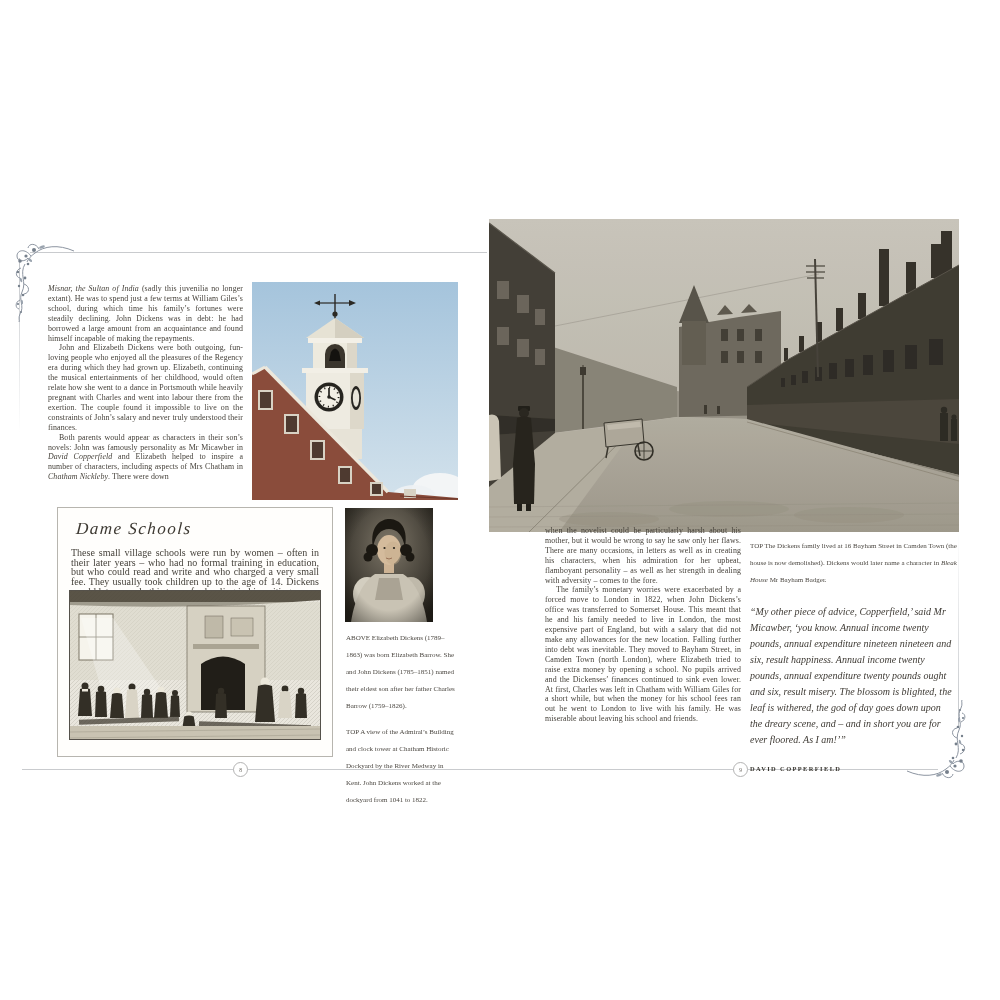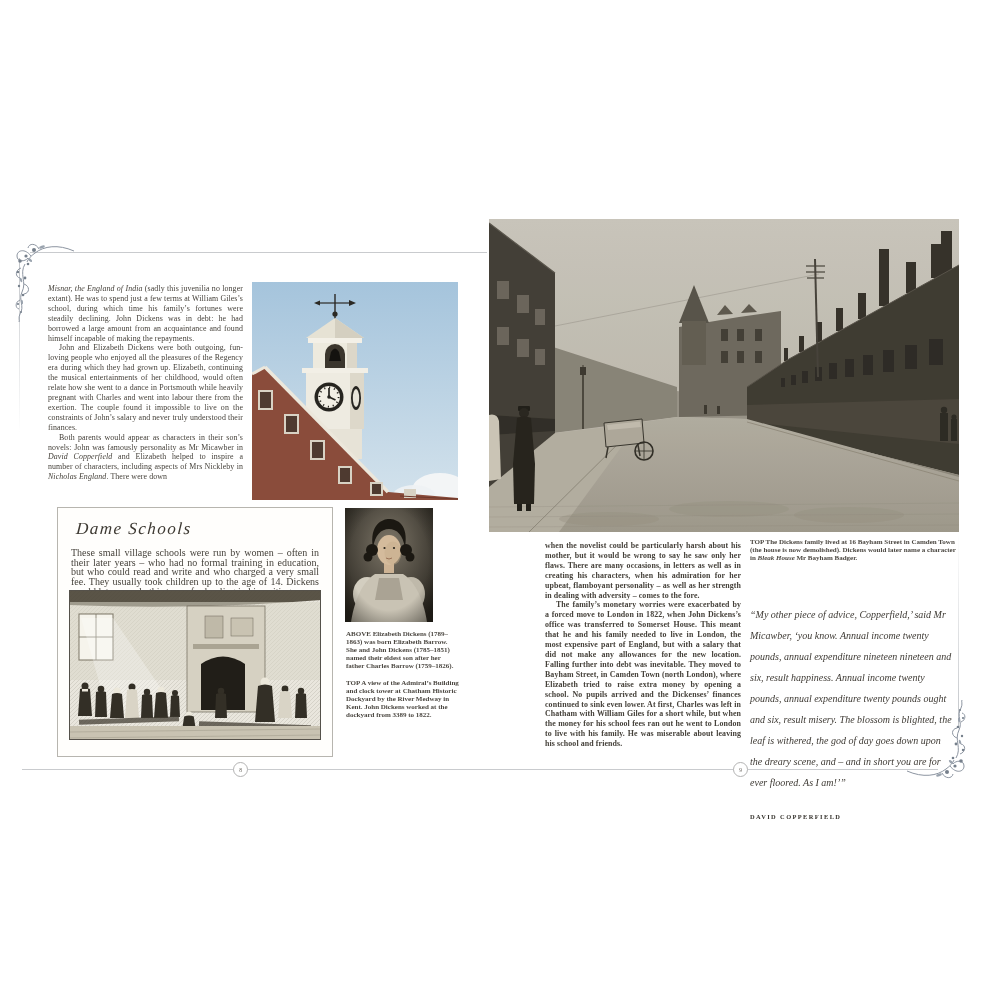--- a/index.html
+++ b/index.html
@@ -3,32 +3,32 @@
 <meta charset="utf-8">
 <style>
   html,body{margin:0;padding:0;background:#ffffff;}
   #canvas{position:relative;width:1000px;height:1000px;background:#ffffff;overflow:hidden;
           font-family:"Liberation Serif","DejaVu Serif",serif;color:#413d37;}
   .abs{position:absolute;}
   .body-text{font-size:7.9px;line-height:9.9px;text-align:justify;color:#45413a;letter-spacing:.1px;}
   .body-text p{margin:0;}
   .body-text p.ind{text-indent:11px;}
   .ital{font-style:italic;}
-  .cap{font-size:7px;line-height:8px;color:#4c4842;font-weight:bold;}
+  .cap{font-size:7px;line-height:17px;color:#4c4842;}
   .cap p{margin:0 0 9px 0;}
   .rule{background:#c9cbce;}
   .fade-down{width:1px;background:linear-gradient(to bottom,#c2c5c9,rgba(255,255,255,0));}
   .fade-up{width:1px;background:linear-gradient(to top,#c2c5c9,rgba(255,255,255,0));}
   .pagenum{width:13px;height:13px;border:1px solid #b3b3b3;border-radius:50%;background:#fff;
            display:flex;align-items:center;justify-content:center;font-size:5.5px;color:#6a665f;}
   .photo{display:block;}
   .damebox{border:1px solid #b7b5af;background:#fffefc;}
   .dame-heading{font-size:17px;font-style:italic;color:#3d3932;letter-spacing:1.5px;transform:skewX(-4deg);}
   .dame-body{font-size:10px;line-height:9.7px;text-align:justify;color:#46423b;}
-  .quote{font-size:10px;line-height:21px;font-style:italic;color:#3e3a34;}
+  .quote{font-size:10px;line-height:16px;font-style:italic;color:#3e3a34;}
   .attrib{font-size:6.4px;font-weight:bold;letter-spacing:1.4px;color:#35322c;margin-top:13px;font-style:normal;}
 </style>
 </head>
 <body>
 
 <div id="canvas">
 
   <div class="abs rule" style="left:30px;top:252px;width:457px;height:1px;"></div>
   <div class="abs fade-down" style="left:19px;top:258px;height:175px;"></div>
   <div class="abs fade-up" style="left:958px;top:534px;height:192px;"></div>
@@ -88,23 +88,23 @@
     </g>
     <g fill="#9aa3ae">
       <ellipse cx="36" cy="13" rx="3" ry="1.4" transform="rotate(-18 36 13)"></ellipse>
       <ellipse cx="24" cy="26" rx="2.6" ry="1.2" transform="rotate(42 24 26)"></ellipse>
       <ellipse cx="15" cy="46" rx="2.4" ry="1.1" transform="rotate(72 15 46)"></ellipse>
       <ellipse cx="16" cy="68" rx="2.2" ry="1" transform="rotate(80 16 68)"></ellipse>
     </g>
   </svg>
 
   <div class="abs body-text" style="left:48px;top:284px;width:195px;">
-    <p><span class="ital">Misnar, the England of India</span><span> (sadly this juvenilia no longer extant). He was to spend just a few terms at William Giles’s school, during which time his family’s fortunes were steadily declining. John Dickens was in debt: he had borrowed a large amount from an acquaintance and found himself incapable of making the repayments.</span></p>
+    <p><span class="ital">Misnar, the Sultan of India</span><span> (sadly this juvenilia no longer extant). He was to spend just a few terms at William Giles’s school, during which time his family’s fortunes were steadily declining. John Dickens was in debt: he had borrowed a large amount from an acquaintance and found himself incapable of making the repayments.</span></p>
     <p class="ind">John and Elizabeth Dickens were both outgoing, fun-loving people who enjoyed all the pleasures of the Regency era during which they had grown up. Elizabeth, continuing the musical entertainments of her childhood, would often relate how she went to a dance in Portsmouth while heavily pregnant with Charles and went into labour there from the exertion. The couple found it impossible to live on the constraints of John’s salary and never truly understood their finances.</p>
-    <p class="ind"><span>Both parents would appear as characters in their son’s novels: John was famously personality as Mr Micawber in </span><span class="ital">David Copperfield</span><span> and Elizabeth helped to inspire a number of characters, including aspects of Mrs Nickleby in </span><span class="ital">Nicholas England</span><span>. There were down</span></p>
+    <p class="ind"><span>Both parents would appear as characters in their son’s novels: John was famously personality as Mr Micawber in </span><span class="ital">David Copperfield</span><span> and Elizabeth helped to inspire a number of characters, including aspects of Mrs Chatham in </span><span class="ital">Chatham Nickleby</span><span>. There were down</span></p>
   </div>
 
   <svg class="abs photo" style="left:252px;top:282px;" width="206" height="218" viewBox="0 0 206 218">
     <defs>
       <linearGradient id="skyblue" x1="0" y1="0" x2="0" y2="1">
         <stop offset="0" stop-color="#a5c4dc"></stop>
           <stop offset="1" stop-color="#d3e2ec"></stop>
       </linearGradient>
     </defs>
     <rect width="206" height="218" fill="url(#skyblue)"></rect>
@@ -267,21 +267,21 @@
     <circle cx="61" cy="42" r="6" fill="#1b1812"></circle>
       <circle cx="65" cy="49" r="4.5" fill="#1b1812"></circle>
     <circle cx="39.5" cy="40" r="1.1" fill="#2a251d"></circle>
       <circle cx="49" cy="40" r="1.1" fill="#2a251d"></circle>
     <path d="M41,50 q3,2 6,0" stroke="#9a7258" stroke-width="1" fill="none"></path>
     <rect width="88" height="114" fill="url(#pvig)"></rect>
   </svg>
 
   <div class="abs cap" style="left:346px;top:630px;width:114px;">
     <p>ABOVE Elizabeth Dickens (1789–1863) was born Elizabeth Barrow. She and John Dickens (1785–1851) named their eldest son after her father Charles Barrow (1759–1826).</p>
-    <p>TOP A view of the Admiral’s Building and clock tower at Chatham Historic Dockyard by the River Medway in Kent. John Dickens worked at the dockyard from 3389 to 1822.</p>
+    <p>TOP A view of the Admiral’s Building and clock tower at Chatham Historic Dockyard by the River Medway in Kent. John Dickens worked at the dockyard from 1041 to 1822.</p>
   </div>
 
   <div class="abs pagenum" style="left:233px;top:762px;">
     <span>8</span>
   </div>
 
   <svg class="abs photo" style="left:489px;top:219px;" width="470" height="313" viewBox="0 0 470 313">
     <defs>
       <linearGradient id="sepsky" x1="0" y1="0" x2="0" y2="1">
         <stop offset="0" stop-color="#cdc9c0"></stop>
@@ -406,21 +406,21 @@
           <rect x="1" y="4" width="6" height="22" fill="#2a2722"></rect>
         </g>
     </g>
     <rect width="470" height="313" fill="#7a6f58" opacity=".05"></rect>
   </svg>
 
   <div class="abs cap" style="left:750px;top:538px;width:208px;">
     <p><span>TOP The Dickens family lived at 16 Bayham Street in Camden Town (the house is now demolished). Dickens would later name a character in </span><span class="ital">Bleak House</span><span> Mr Bayham Badger.</span></p>
   </div>
 
-  <div class="abs body-text" style="left:545px;top:541px;width:196px;font-weight:bold;">
+  <div class="abs body-text" style="left:545px;top:526px;width:196px;">
     <p>when the novelist could be particularly harsh about his mother, but it would be wrong to say he saw only her flaws. There are many occasions, in letters as well as in creating his characters, when his admiration for her upbeat, flamboyant personality – as well as her strength in dealing with adversity – comes to the fore.</p>
     <p class="ind">The family’s monetary worries were exacerbated by a forced move to London in 1822, when John Dickens’s office was transferred to Somerset House. This meant that he and his family needed to live in London, the most expensive part of England, but with a salary that did not make any allowances for the new location. Falling further into debt was inevitable. They moved to Bayham Street, in Camden Town (north London), where Elizabeth tried to raise extra money by opening a school. No pupils arrived and the Dickenses’ finances continued to sink even lower. At first, Charles was left in Chatham with William Giles for a short while, but when the money for his school fees ran out he went to London to live with his family. He was miserable about leaving his school and friends.</p>
   </div>
 
   <div class="abs quote" style="left:750px;top:604px;width:202px;">
     <span>“My other piece of advice, Copperfield,’ said Mr Micawber, ‘you know. Annual income twenty pounds, annual expenditure nineteen nineteen and six, result happiness. Annual income twenty pounds, annual expenditure twenty pounds ought and six, result misery. The blossom is blighted, the leaf is withered, the god of day goes down upon the dreary scene, and – and in short you are for ever floored. As I am!’”</span>
     <div class="attrib">DAVID COPPERFIELD</div>
   </div>
 
   <div class="abs pagenum" style="left:733px;top:762px;">

